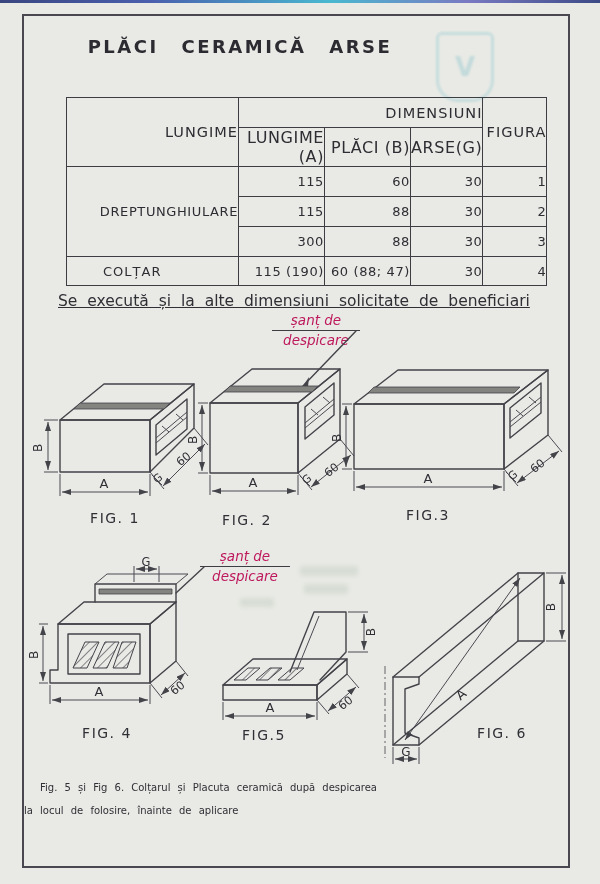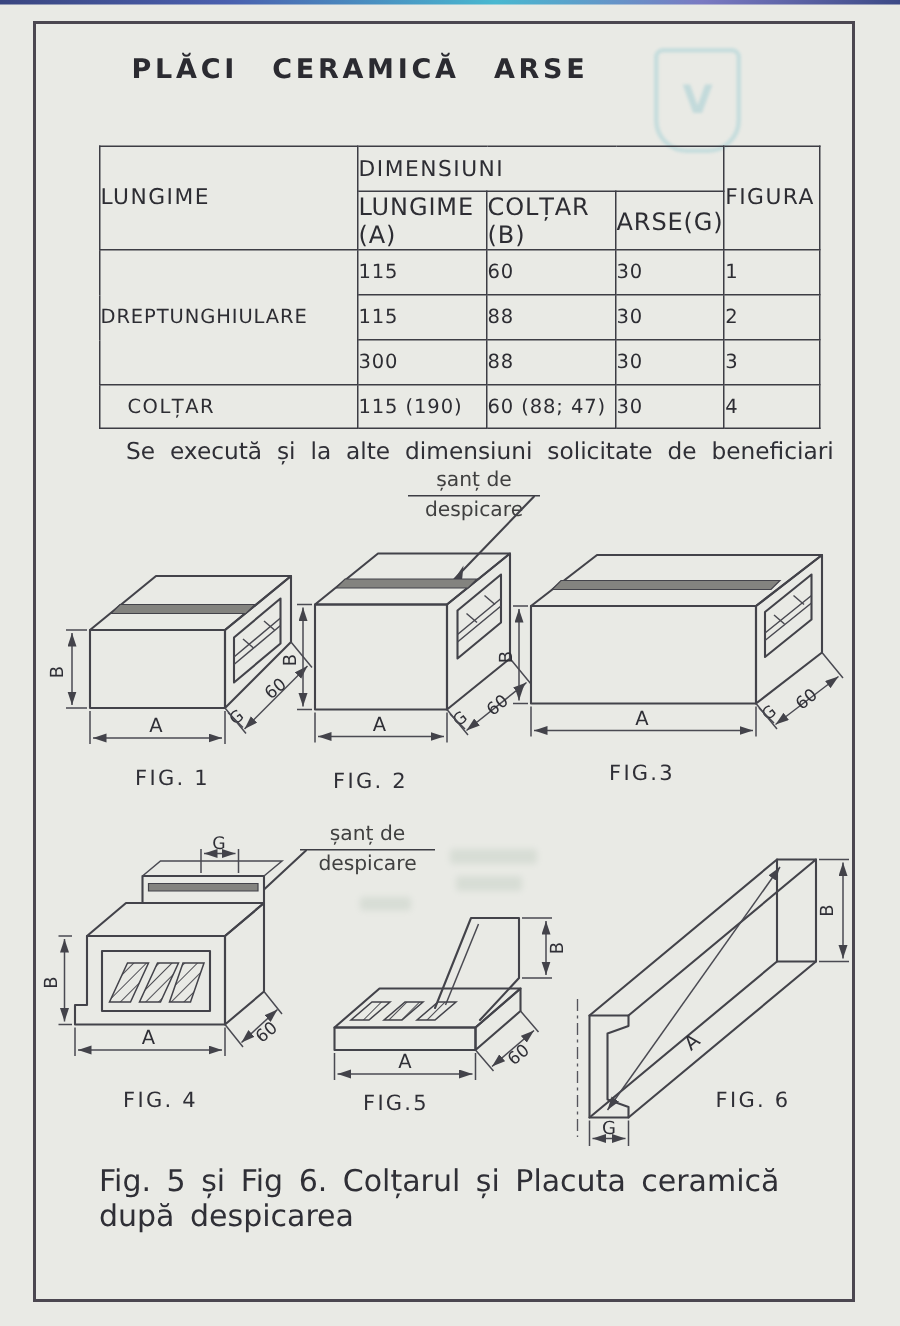--- a/index.html
+++ b/index.html
@@ -10,32 +10,32 @@
     color:#2f2f36;
   }
   .scan-top-edge{position:absolute;top:0;left:0;width:600px;height:3px;
     background:linear-gradient(90deg,#3a4680,#4a5fae 25%,#49b8d0 55%,#7a7ac2 78%,#3c4a86);}
   .frame{position:absolute;left:22px;top:14px;width:544px;height:850px;
     border:2px solid #4b4750;background:transparent;}
   .title{position:absolute;top:36px;left:0;width:480px;text-align:center;
     font-size:18px;font-weight:bold;letter-spacing:2.5px;word-spacing:14px;color:#2b2b31;}
   
   table.dim-table{position:absolute;left:66px;top:97px;border-collapse:collapse;table-layout:fixed;}
-  .dim-table th,.dim-table td{border:1.7px solid #3d3d44;text-align:left;vertical-align:middle;
+  .dim-table th,.dim-table td{border:1.7px solid #3d3d44;text-align:right;vertical-align:middle;
     font-weight:normal;font-size:13px;letter-spacing:.6px;padding:0;color:#2d2d33;}
   .dim-table th{font-size:13.5px;}
   .dim-table .big{font-size:14.5px;letter-spacing:1px;}
   .dim-table .sub{font-size:16px;}
-  .dim-table td.fmt-left{text-align:left;padding-left:18px;letter-spacing:1px;}
-  
-  .note{position:absolute;left:58px;top:290px;width:512px;font-size:15.5px;line-height:23px;word-spacing:5px;}
+  .dim-table td.fmt-left{text-align:left;padding-left:36px;letter-spacing:1px;}
+  
+  .note{position:absolute;left:32px;top:290px;width:512px;font-size:15.5px;line-height:23px;word-spacing:5px;text-decoration:underline;}
   .note .ln1{padding-left:26px;}
-  .bottom-caption{position:absolute;left:50px;top:776px;width:522px;font-size:20px;line-height:23px;word-spacing:4px;}
+  .bottom-caption{position:absolute;left:24px;top:776px;width:522px;font-size:10px;line-height:23px;word-spacing:4px;}
   .bottom-caption .ln1{padding-left:16px;}
-  .groove-label{position:absolute;text-align:center;font-size:13.5px;line-height:17px;color:#404040;}
+  .groove-label{position:absolute;text-align:center;font-size:13.5px;line-height:17px;color:#be185d;font-style:italic;}
   .groove-label .l1{display:block;border-bottom:1.5px solid #3d3d44;padding:0 8px 1px 8px;}
   .groove-label .l2{display:block;padding-top:1px;}
   
   .fig{position:absolute;}
   .fig svg{display:block;overflow:visible;}
   .stroke{fill:none;stroke:#43434a;stroke-width:1.4;stroke-linejoin:round;stroke-linecap:round;}
   .thin{fill:none;stroke:#4a4a52;stroke-width:1;}
   .dimline{fill:none;stroke:#4a4a52;stroke-width:1;}
   .groove-fill{fill:#83837f;stroke:#43434a;stroke-width:.8;}
   .dimtext{fill:#2f2f36;font-family:"DejaVu Sans",sans-serif;}
@@ -74,21 +74,21 @@
       <col style="width:64px">
   </colgroup>
   <thead>
     <tr style="height:30px">
       <th rowspan="2" class="big">LUNGIME</th>
       <th colspan="3" class="big">DIMENSIUNI</th>
       <th rowspan="2" class="big">FIGURA</th>
     </tr>
     <tr style="height:30px">
       <th class="sub">LUNGIME (A)</th>
-      <th class="sub">COLȚAR (B)</th>
+      <th class="sub">PLĂCI (B)</th>
       <th class="sub">ARSE(G)</th>
     </tr>
   </thead>
   <tbody>
     <tr style="height:30px">
       <td rowspan="3">DREPTUNGHIULARE</td>
       <td>115</td>
       <td>60</td>
       <td>30</td>
       <td>1</td>
@@ -374,13 +374,14 @@
     <path class="thin" d="M21,195 L21,212 M47,195 L47,212"></path>
     <line class="dimline" x1="23" y1="207" x2="45" y2="207" marker-start="url(#a6)" marker-end="url(#a6)"></line>
     <text class="dimtext" font-size="12" text-anchor="middle" x="34" y="204">G</text>
   </g>
   <text class="figcap" x="130" y="186" text-anchor="middle">FIG. 6</text>
 </svg>
 </div>
 
 <div class="bottom-caption">
   <div class="ln1">Fig. 5 și Fig 6.  Colțarul și Placuta ceramică după despicarea</div>
+  <div>la locul de folosire, înainte de aplicare</div>
 </div>
 
 </body></html>

